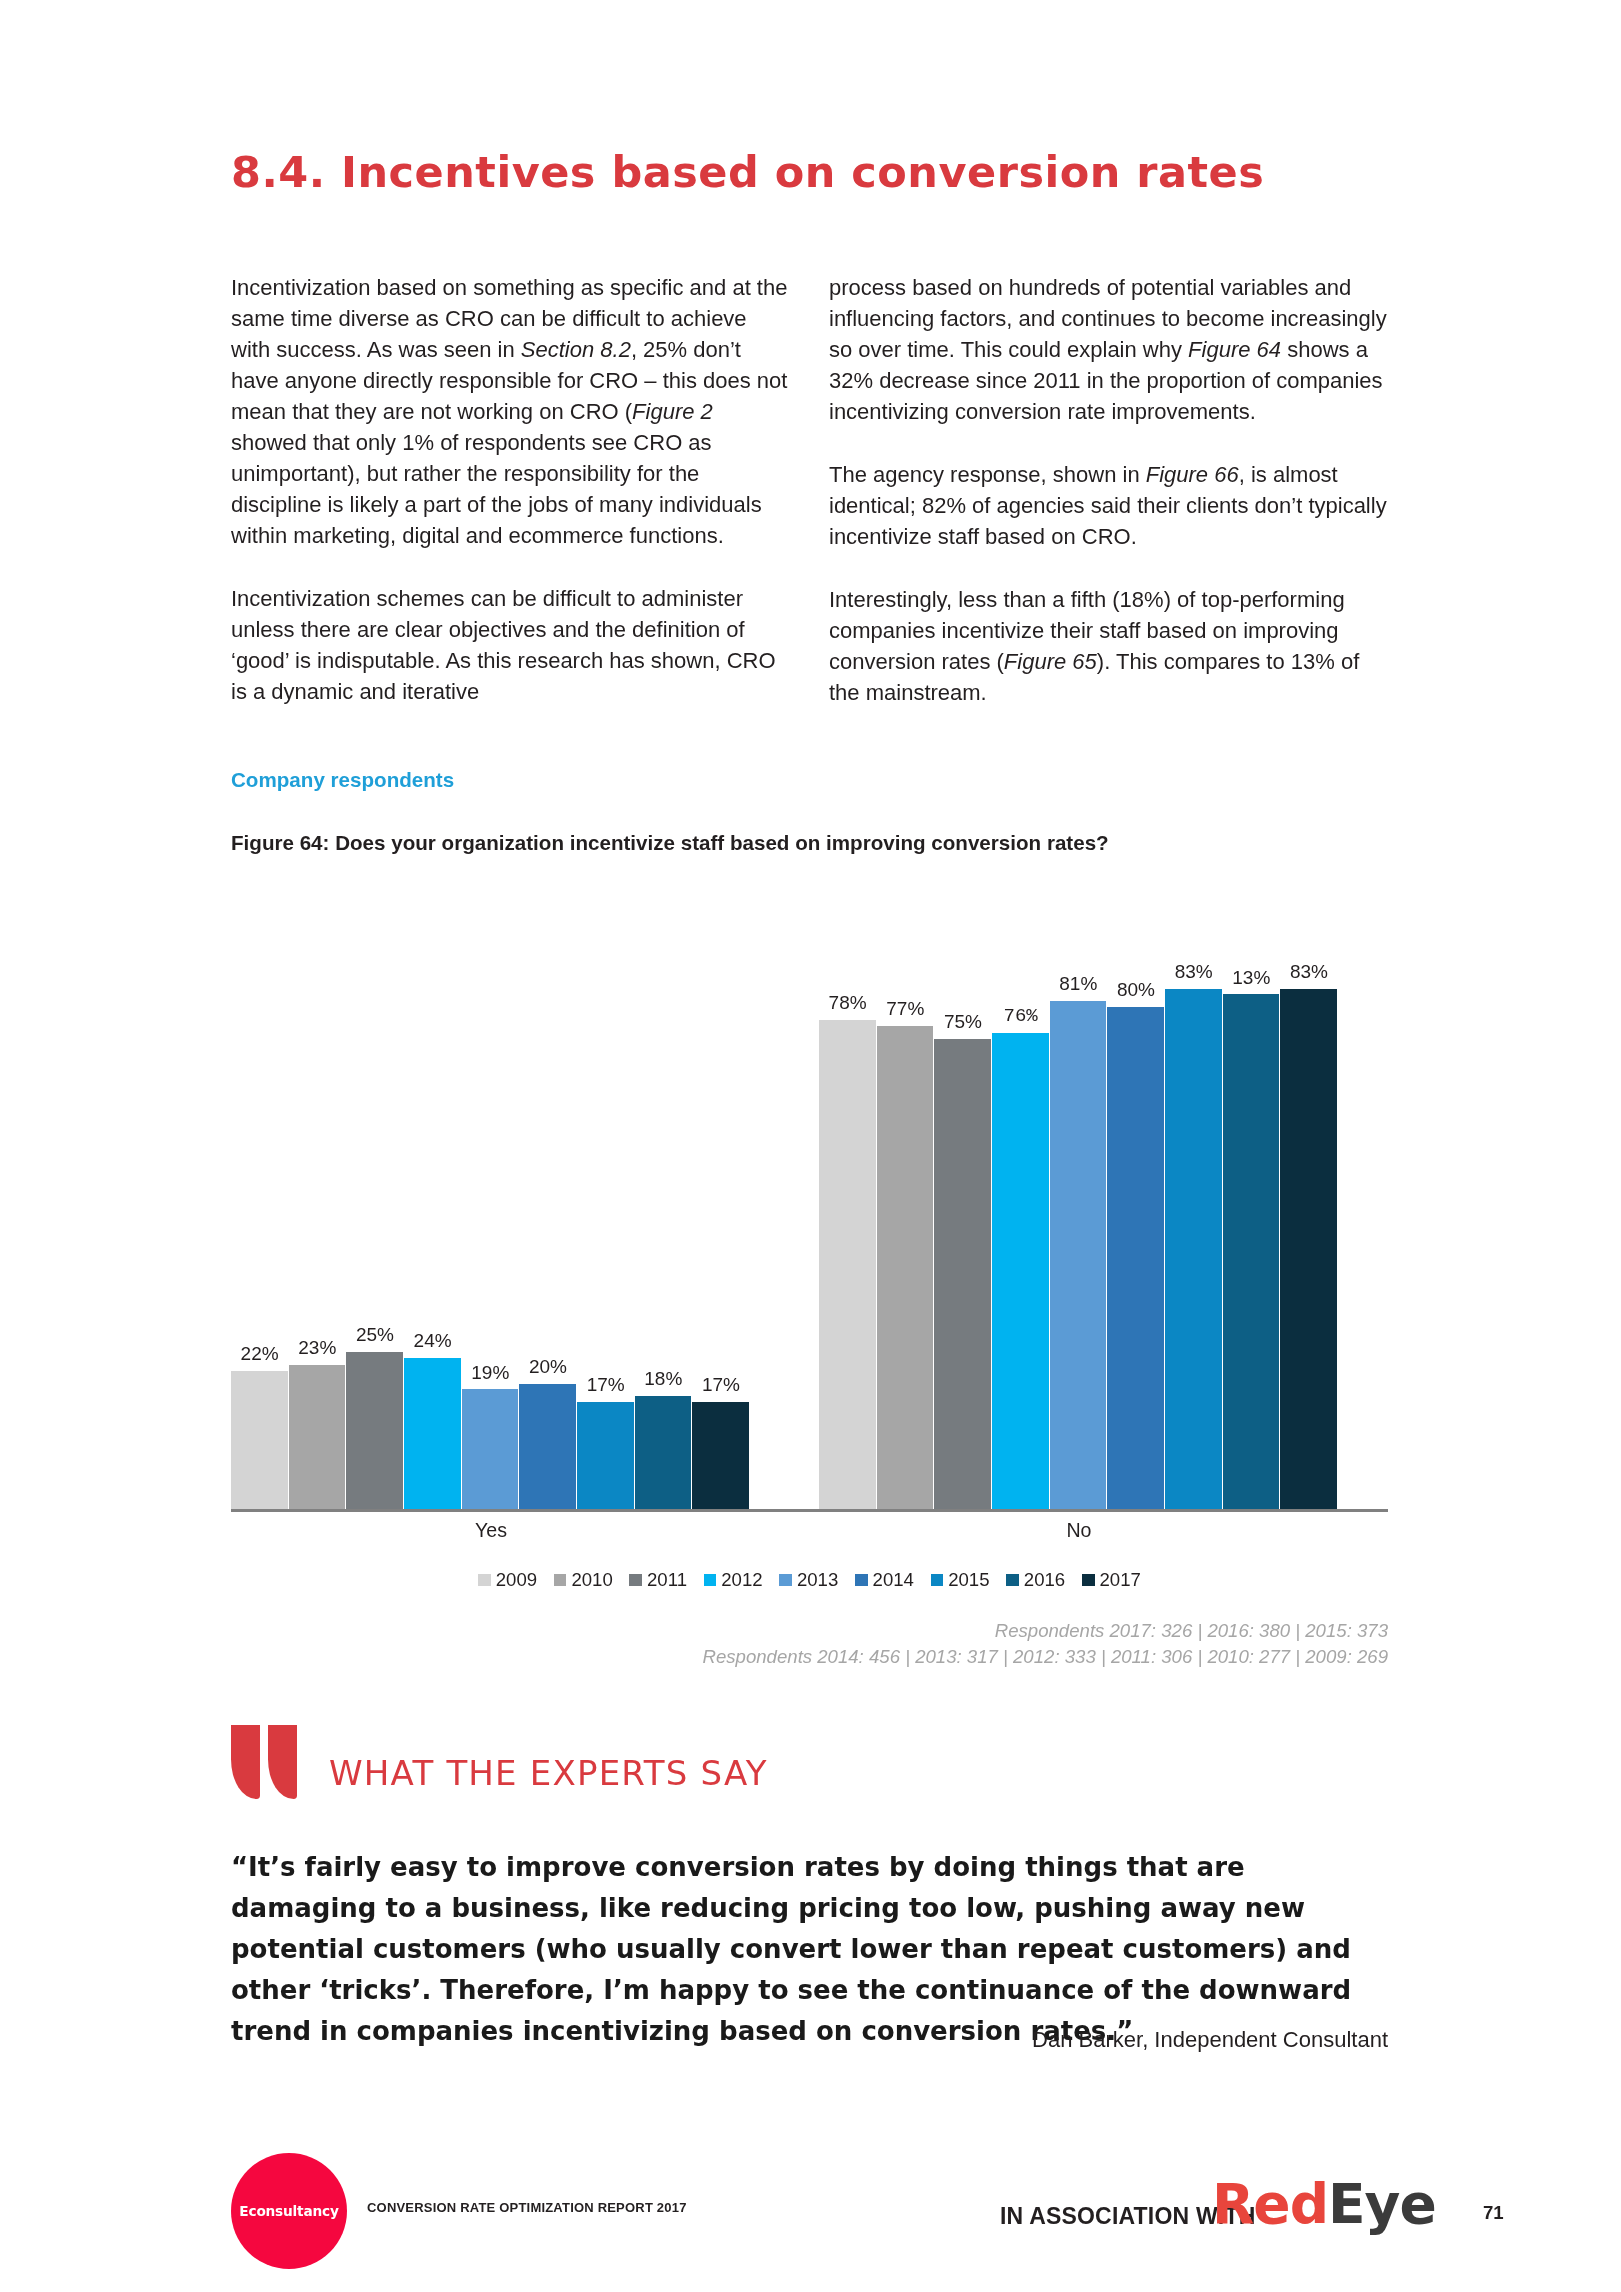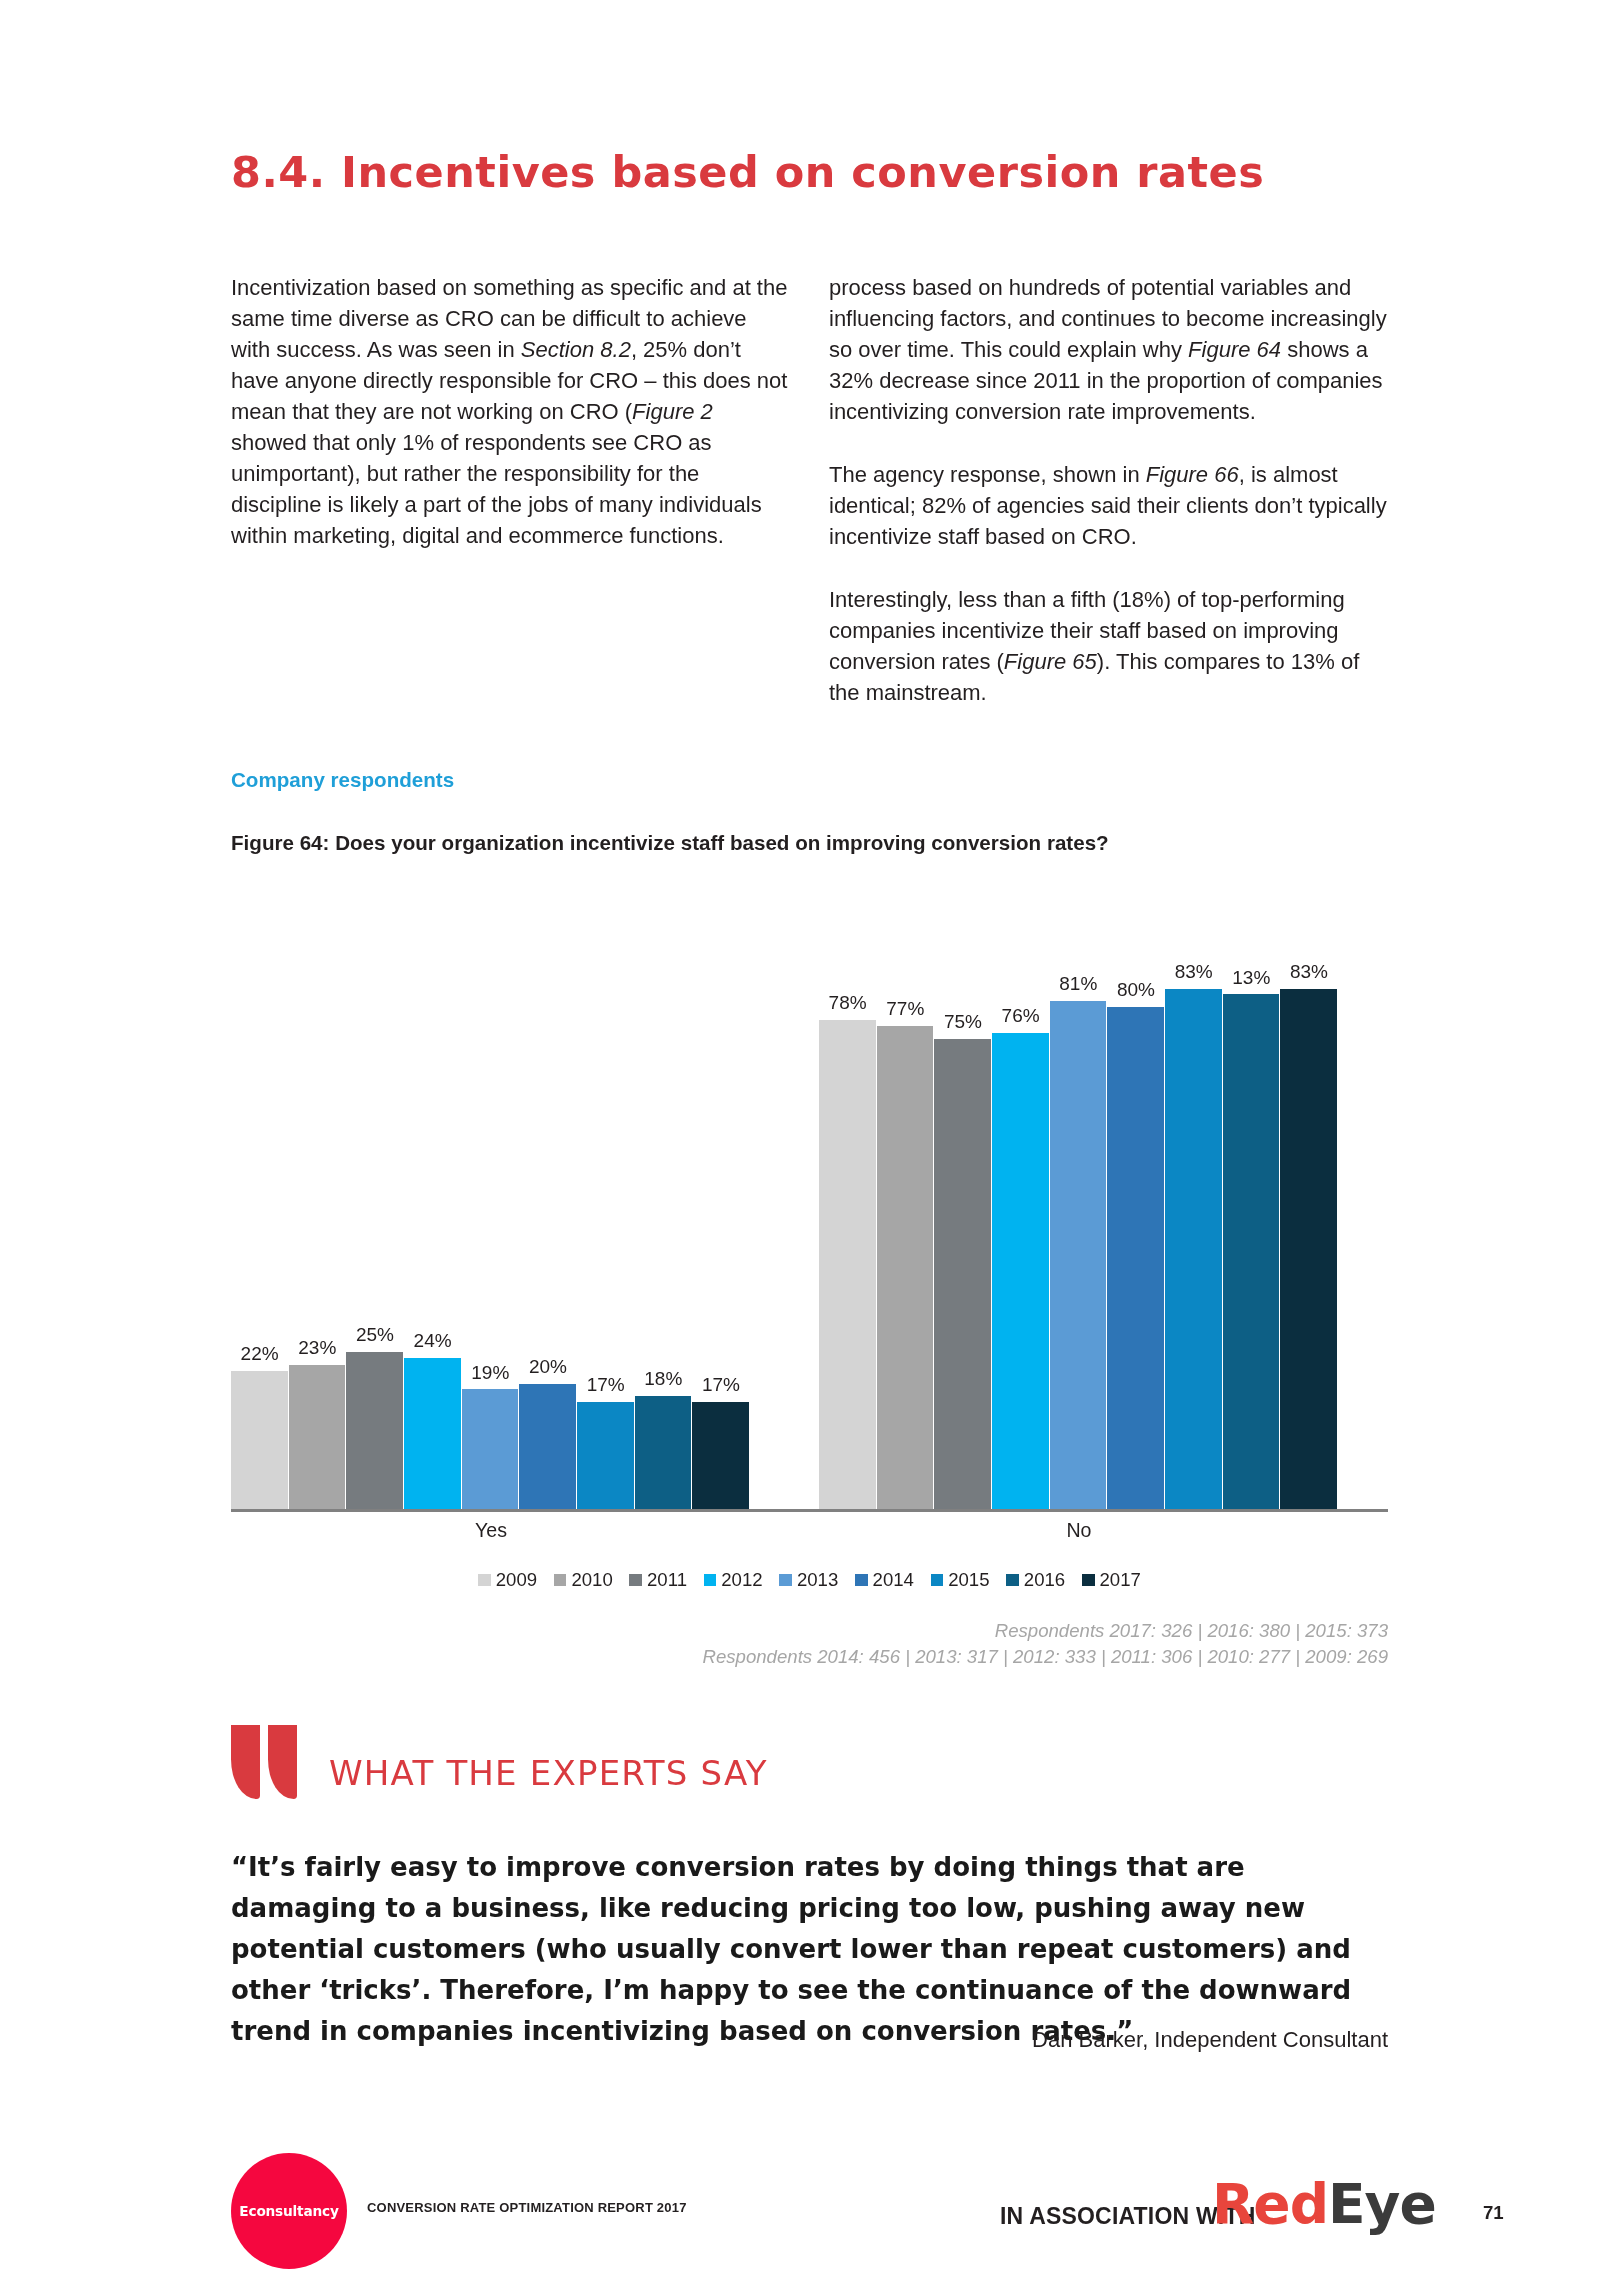--- a/index.html
+++ b/index.html
@@ -283,20 +283,21 @@
 </style>
 </head>
 <body>
 
 <div class="page">
 
   <div class="section-heading">8.4. Incentives based on conversion rates</div>
 
   <div class="col col-left">
     <p>Incentivization based on something as specific and at the same time diverse as CRO can be difficult to achieve with success. As was seen in <em>Section 8.2</em>, 25% don’t have anyone directly responsible for CRO – this does not mean that they are not working on CRO (<em>Figure 2</em> showed that only 1% of respondents see CRO as unimportant), but rather the responsibility for the discipline is likely a part of the jobs of many individuals within marketing, digital and ecommerce functions.</p>
+    <p>Incentivization schemes can be difficult to administer unless there are clear objectives and the definition of ‘good’ is indisputable. As this research has shown, CRO is a dynamic and iterative</p>
   </div>
 
   <div class="col col-right">
     <p>process based on hundreds of potential variables and influencing factors, and continues to become increasingly so over time. This could explain why <em>Figure 64</em> shows a 32% decrease since 2011 in the proportion of companies incentivizing conversion rate improvements.</p>
     <p>The agency response, shown in <em>Figure 66</em>, is almost identical; 82% of agencies said their clients don’t typically incentivize staff based on CRO.</p>
     <p>Interestingly, less than a fifth (18%) of top-performing companies incentivize their staff based on improving conversion rates (<em>Figure 65</em>). This compares to 13% of the mainstream.</p>
   </div>
 
   <div class="resp-label">Company respondents</div>
   <div class="fig-caption">Figure 64: Does your organization incentivize staff based on improving conversion rates?</div>
@@ -348,21 +349,21 @@
           </div>
           <div class="barwrap">
             <div class="bar-label" style="bottom: 489px;">77%</div>
             <div class="bar" style="height: 483px; background: rgb(166, 166, 166);"></div>
           </div>
           <div class="barwrap">
             <div class="bar-label" style="bottom: 476px;">75%</div>
             <div class="bar" style="height: 470px; background: rgb(118, 123, 127);"></div>
           </div>
           <div class="barwrap">
-            <div class="bar-label" style="bottom: 482px;">76%</div>
+            <div class="bar-label" style="bottom: 482px; font-family: Liberation Mono, monospace;">76%</div>
             <div class="bar" style="height: 476px; background: rgb(0, 179, 240);"></div>
           </div>
           <div class="barwrap">
             <div class="bar-label" style="bottom: 514px;">81%</div>
             <div class="bar" style="height: 508px; background: rgb(91, 155, 213);"></div>
           </div>
           <div class="barwrap">
             <div class="bar-label" style="bottom: 508px;">80%</div>
             <div class="bar" style="height: 502px; background: rgb(46, 117, 182);"></div>
           </div>

